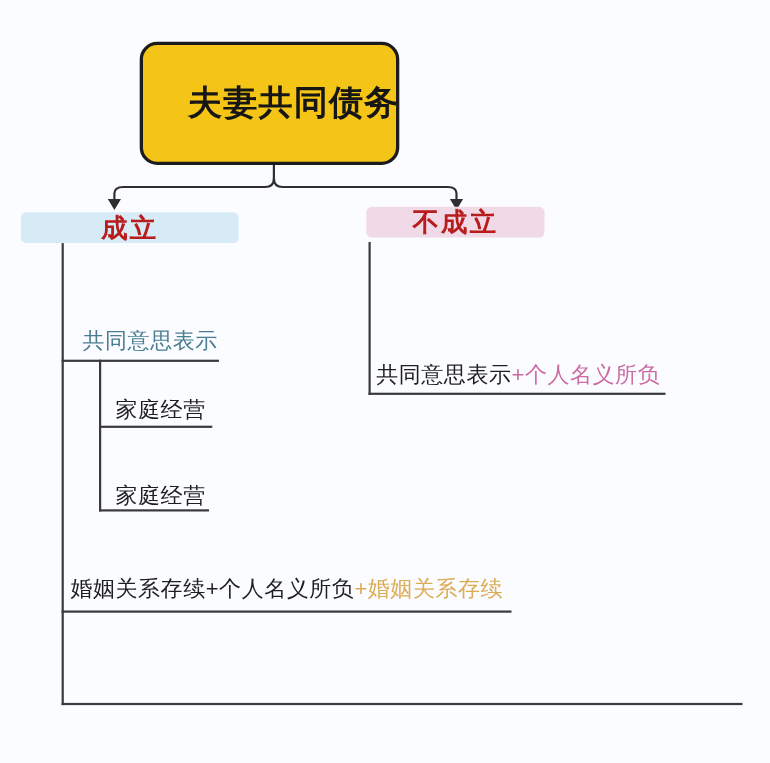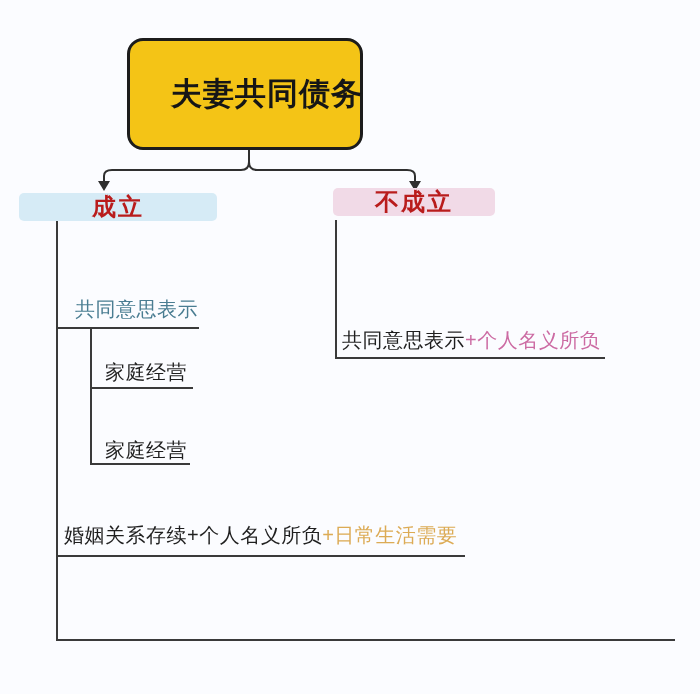--- a/index.html
+++ b/index.html
@@ -96,18 +96,18 @@
   <div class="ln u-sign"></div>
   <div class="ln u-ratify"></div>
   <div class="ln u-row1"></div>
   <div class="ln u-row2"></div>
   <div class="ln u-right"></div>
 
   <div class="node-label t-intent">共同意思表示</div>
   <div class="node-label t-sign">家庭经营</div>
   <div class="node-label t-ratify">家庭经营</div>
 
-  <div class="node-label t-row1"><span>婚姻关系存续+个人名义所负</span><span class="seg-gold">+日常生活需要</span></div>
+  <div class="node-label t-row1"><span>婚姻关系存续+个人名义所负</span><span class="seg-gold">+婚姻关系存续</span></div>
 
 
   <div class="node-label t-right"><span>共同意思表示</span><span class="seg-pink">+个人名义所负</span></div>
 
 </div>
 
 </body></html>

